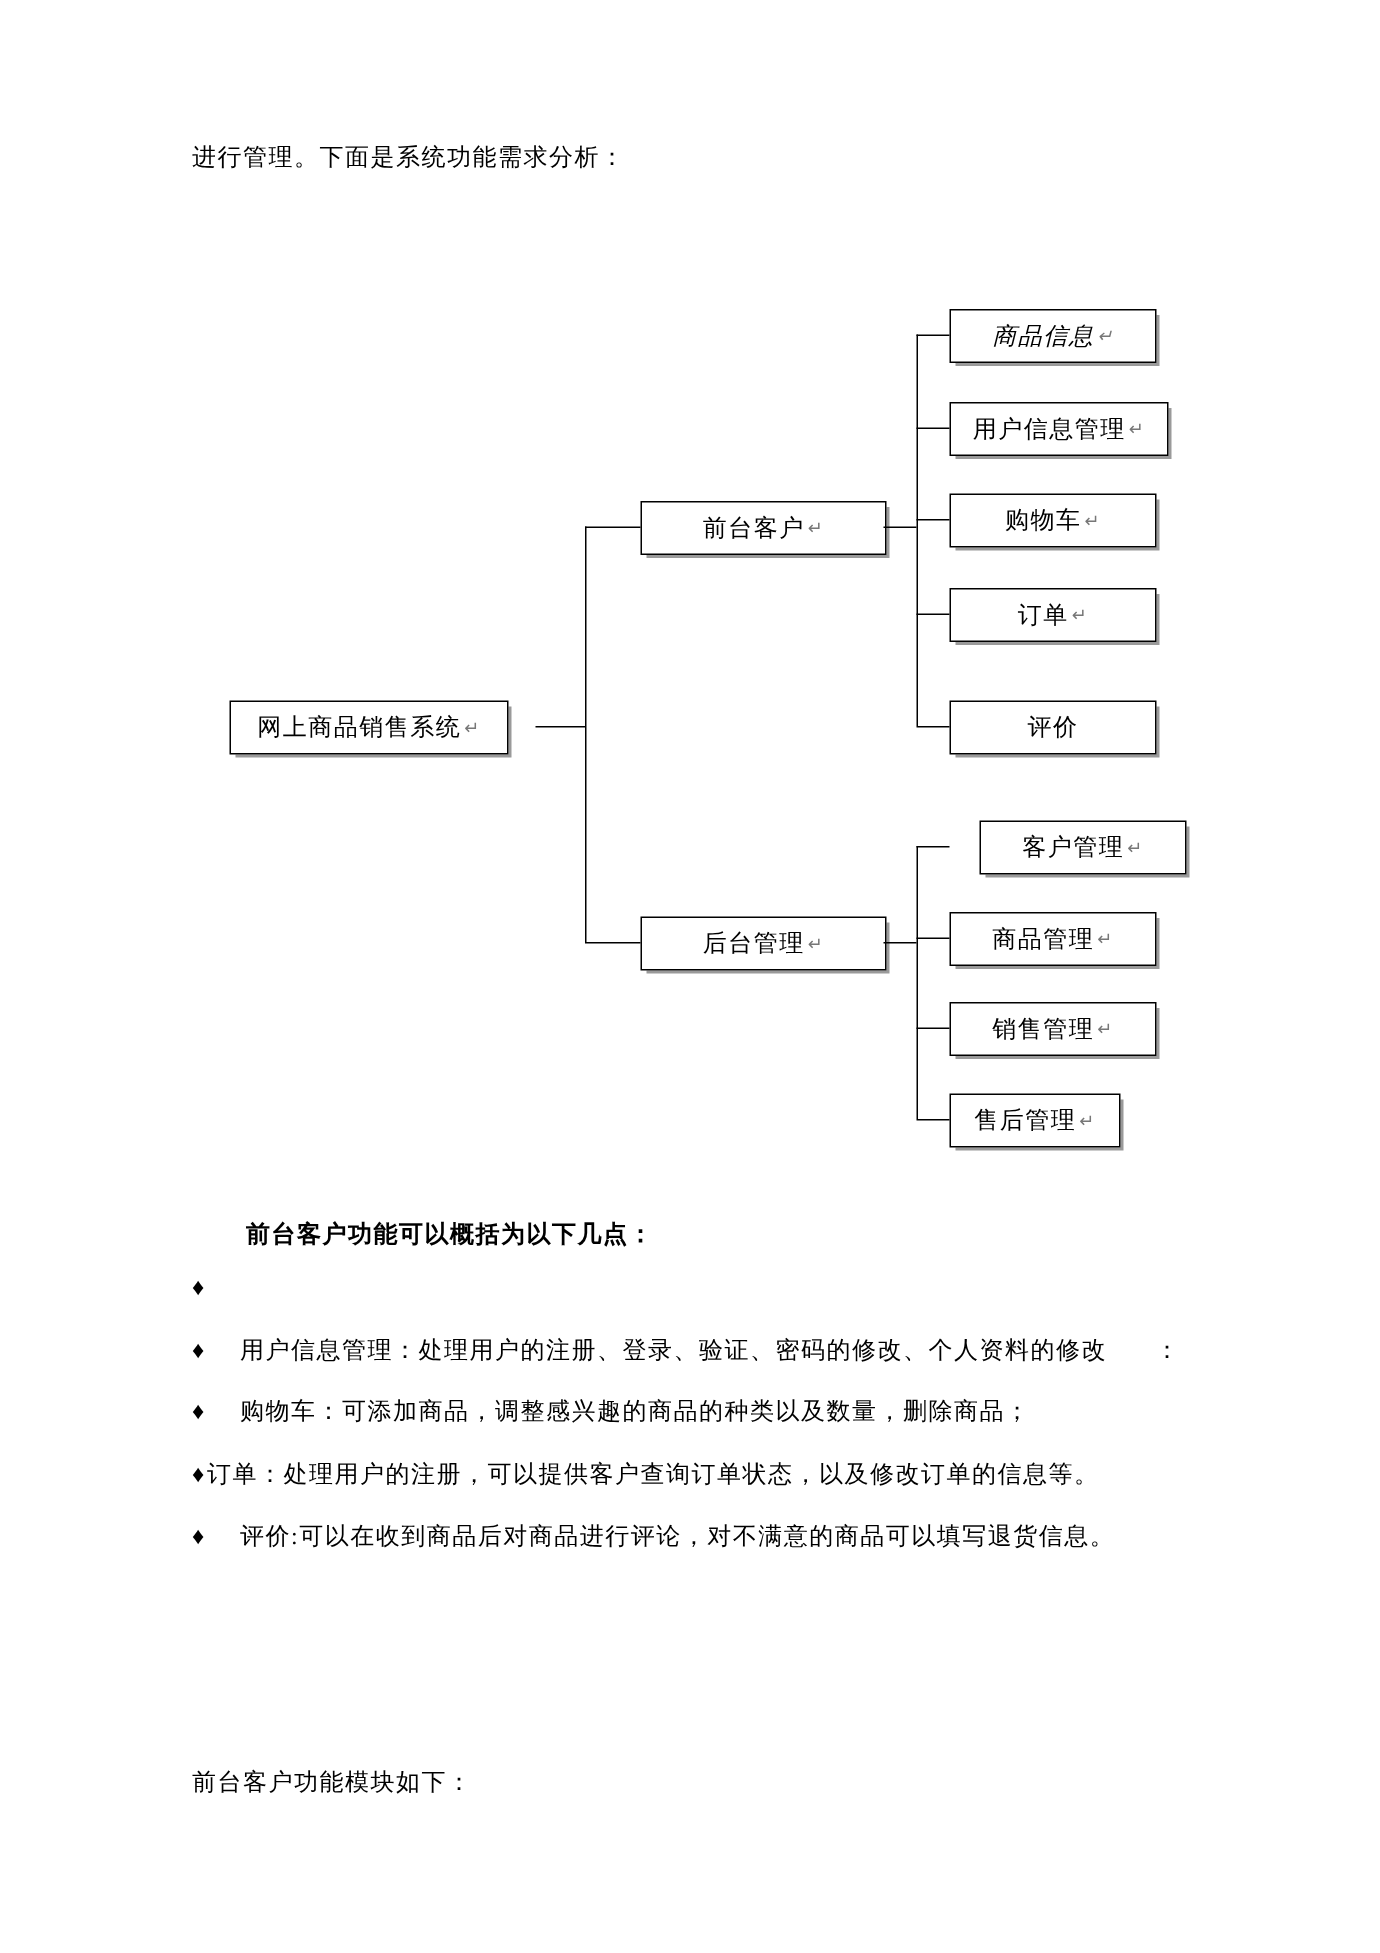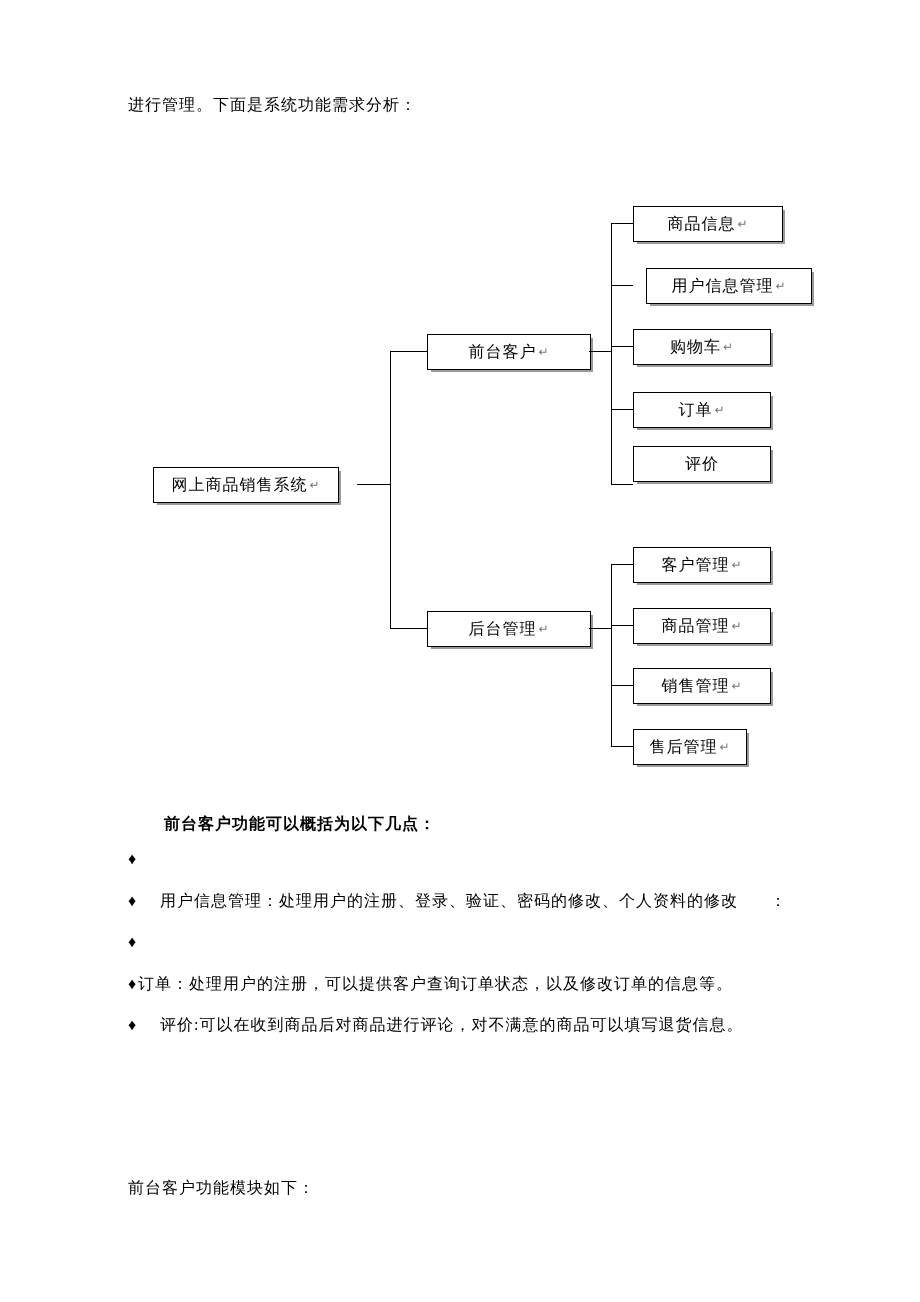--- a/index.html
+++ b/index.html
@@ -132,56 +132,56 @@
     </div>
 
     <div class="node" style="left:427px; top:611px; width:162px; height:34px;">
       <div class="shadow"></div>
       <div class="front">
           <span>后台管理</span>
           <span class="ret">↵</span>
         </div>
     </div>
 
-    <div class="node" style="left:633px; top:206px; width:148px; height:34px;">
+    <div class="node" style="left:633px; top:206px; width:136px; height:34px;font-style:italic;">
       <div class="shadow"></div>
         <div class="front">
           <span>商品信息</span>
           <span class="ret">↵</span>
         </div>
     </div>
-    <div class="node" style="left:646px; top:268px; width:164px; height:34px;">
+    <div class="node" style="left:633px; top:268px; width:144px; height:34px;">
       <div class="shadow"></div>
         <div class="front">
           <span>用户信息管理</span>
           <span class="ret">↵</span>
         </div>
     </div>
     <div class="node" style="left:633px; top:329px; width:136px; height:34px;text-align:right;">
       <div class="shadow"></div>
         <div class="front">
           <span>购物车</span>
           <span class="ret">↵</span>
         </div>
     </div>
     <div class="node" style="left:633px; top:392px; width:136px; height:34px;">
       <div class="shadow"></div>
         <div class="front">
           <span>订单</span>
           <span class="ret">↵</span>
         </div>
     </div>
-    <div class="node" style="left:633px; top:446px; width:136px; height:34px;">
+    <div class="node" style="left:633px; top:467px; width:136px; height:34px;">
       <div class="shadow"></div>
         <div class="front">
           <span>评价</span>
         </div>
     </div>
 
-    <div class="node" style="left:633px; top:547px; width:136px; height:34px;">
+    <div class="node" style="left:653px; top:547px; width:136px; height:34px;">
       <div class="shadow"></div>
         <div class="front">
           <span>客户管理</span>
           <span class="ret">↵</span>
         </div>
     </div>
     <div class="node" style="left:633px; top:608px; width:136px; height:34px;">
       <div class="shadow"></div>
         <div class="front">
           <span>商品管理</span>
@@ -239,20 +239,21 @@
   <div class="text-block bullets">
     <div class="bullet-row">
       <span class="bullet-sym">♦</span>
     </div>
     <div class="bullet-row">
       <span class="bullet-sym">♦</span>
       <span><span>用户信息管理：处理用户的注册、登录、验证、密码的修改、个人资料的修改</span><span class="colon-gap"></span><span>：</span></span>
     </div>
     <div class="bullet-row">
       <span class="bullet-sym">♦</span>
+      <span>购物车：可添加商品，调整感兴趣的商品的种类以及数量，删除商品；</span>
     </div>
     <div class="bullet-row">
       <span class="bullet-sym narrow">♦</span>
       <span>订单：处理用户的注册，可以提供客户查询订单状态，以及修改订单的信息等。</span>
     </div>
     <div class="bullet-row">
       <span class="bullet-sym">♦</span>
       <span>评价:可以在收到商品后对商品进行评论，对不满意的商品可以填写退货信息。</span>
     </div>
   </div>

